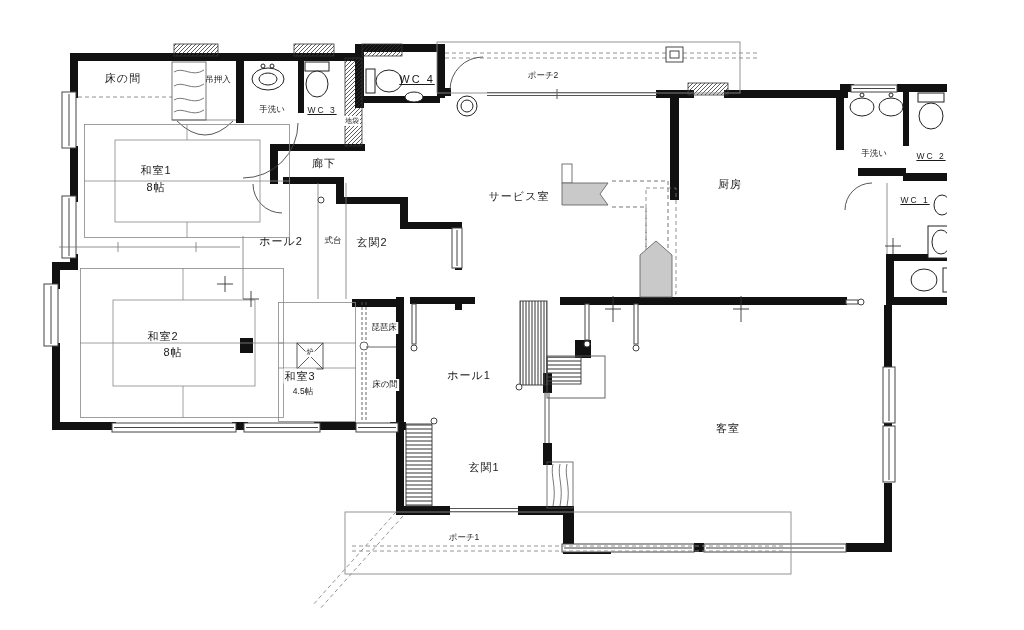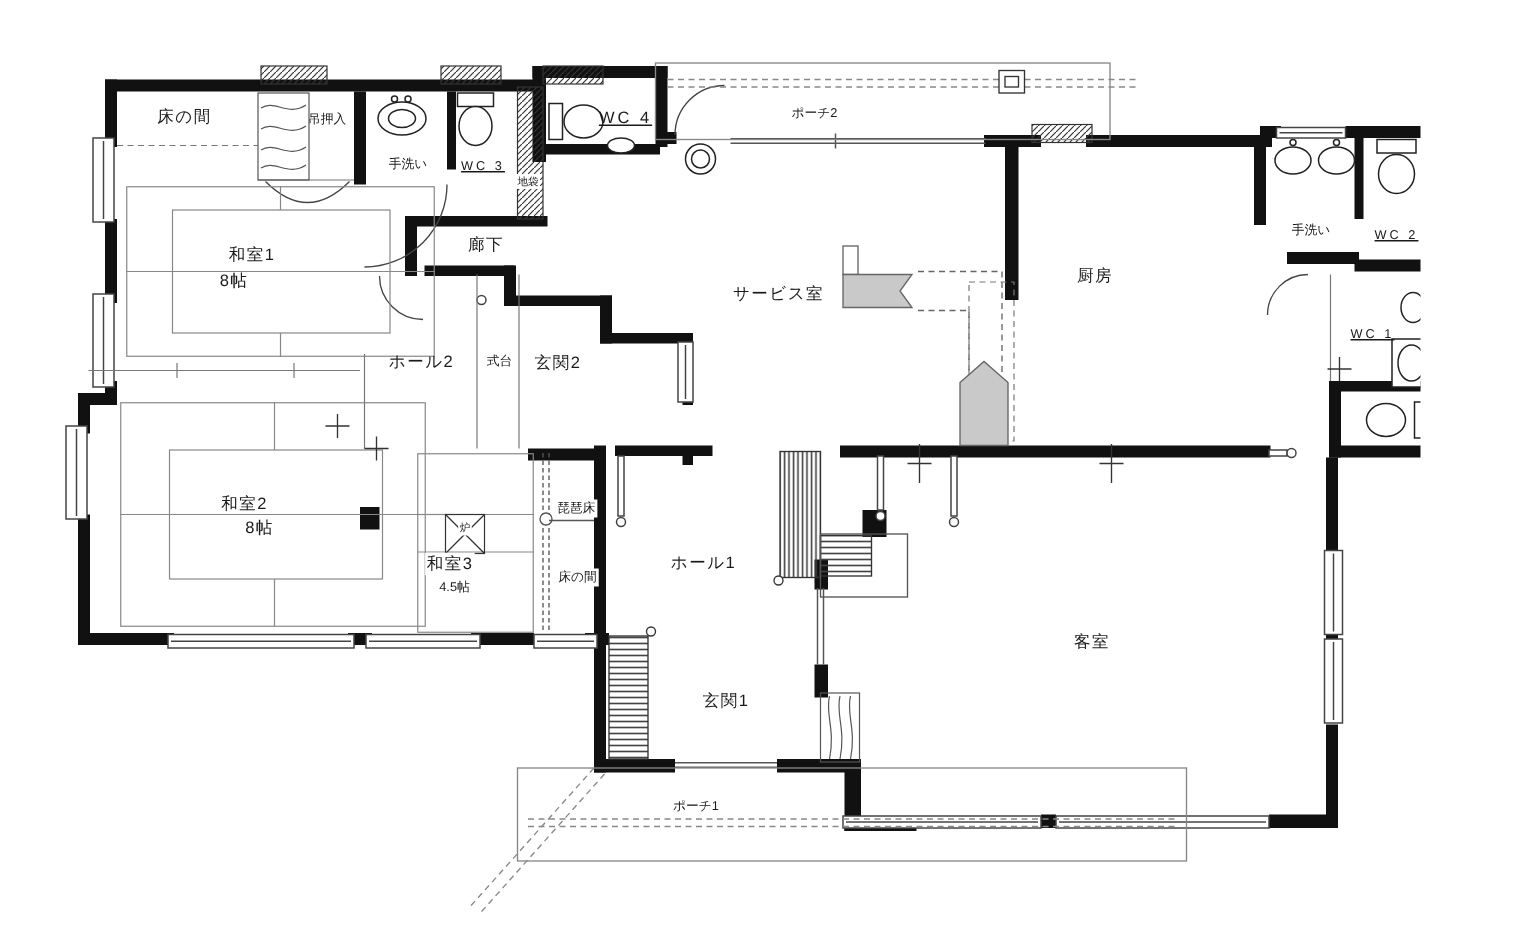--- a/index.html
+++ b/index.html
@@ -309,34 +309,34 @@
 </svg>
 
   <span class="lbl" style="left:123px;top:78px">床の間</span>
   <span class="lbl s" style="left:218px;top:80px">吊押入</span>
   <span class="lbl s" style="left:272px;top:110px">手洗い</span>
   <span class="lbl s wc" style="left:322px;top:110px">WC 3</span>
   <span class="lbl t bg" style="left:352px;top:121px">地袋</span>
   <span class="lbl wc" style="left:417px;top:79px">WC 4</span>
   <span class="lbl s" style="left:543px;top:76px">ポーチ2</span>
   <span class="lbl" style="left:324px;top:163px">廊下</span>
-  <span class="lbl" style="left:168px;top:170px">和室1</span>
+  <span class="lbl" style="left:156px;top:170px">和室1</span>
   <span class="lbl" style="left:156px;top:187px">8帖</span>
   <span class="lbl" style="left:281px;top:241px">ホール2</span>
   <span class="lbl s bg" style="left:333px;top:241px">式台</span>
   <span class="lbl" style="left:372px;top:242px">玄関2</span>
   <span class="lbl" style="left:519px;top:196px">サービス室</span>
   <span class="lbl" style="left:730px;top:184px">厨房</span>
   <span class="lbl s" style="left:874px;top:154px">手洗い</span>
   <span class="lbl s wc" style="left:931px;top:156px">WC 2</span>
-  <span class="lbl s wc" style="left:915px;top:222px">WC 1</span>
+  <span class="lbl s wc" style="left:915px;top:200px">WC 1</span>
   <span class="lbl" style="left:163px;top:336px">和室2</span>
   <span class="lbl" style="left:173px;top:352px">8帖</span>
   <span class="lbl t bg" style="left:310px;top:352px">炉</span>
   <span class="lbl bg" style="left:300px;top:376px">和室3</span>
   <span class="lbl s bg" style="left:303px;top:392px">4.5帖</span>
-  <span class="lbl s bg" style="left:384px;top:339px">琵琶床</span>
+  <span class="lbl s bg" style="left:384px;top:328px">琵琶床</span>
   <span class="lbl s bg" style="left:385px;top:385px">床の間</span>
   <span class="lbl" style="left:469px;top:375px">ホール1</span>
   <span class="lbl" style="left:484px;top:467px">玄関1</span>
   <span class="lbl" style="left:728px;top:428px">客室</span>
   <span class="lbl s" style="left:464px;top:538px">ポーチ1</span>
 </div>
 
 </body></html>

